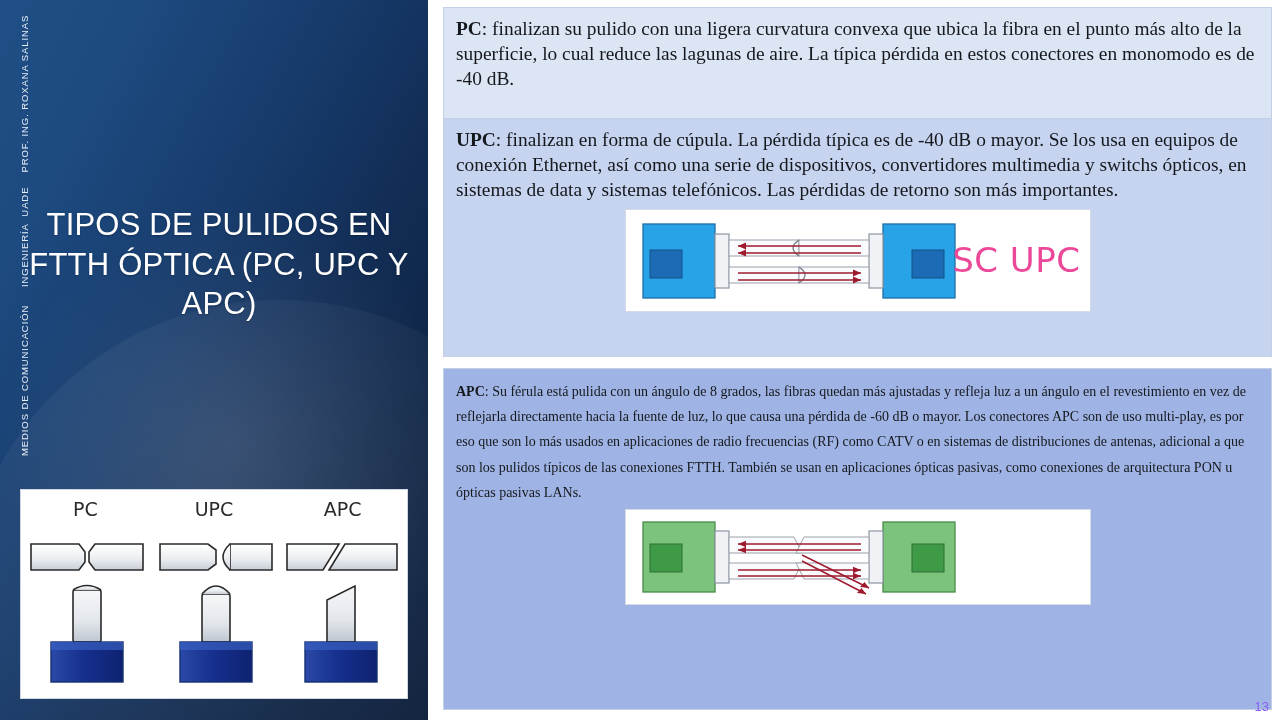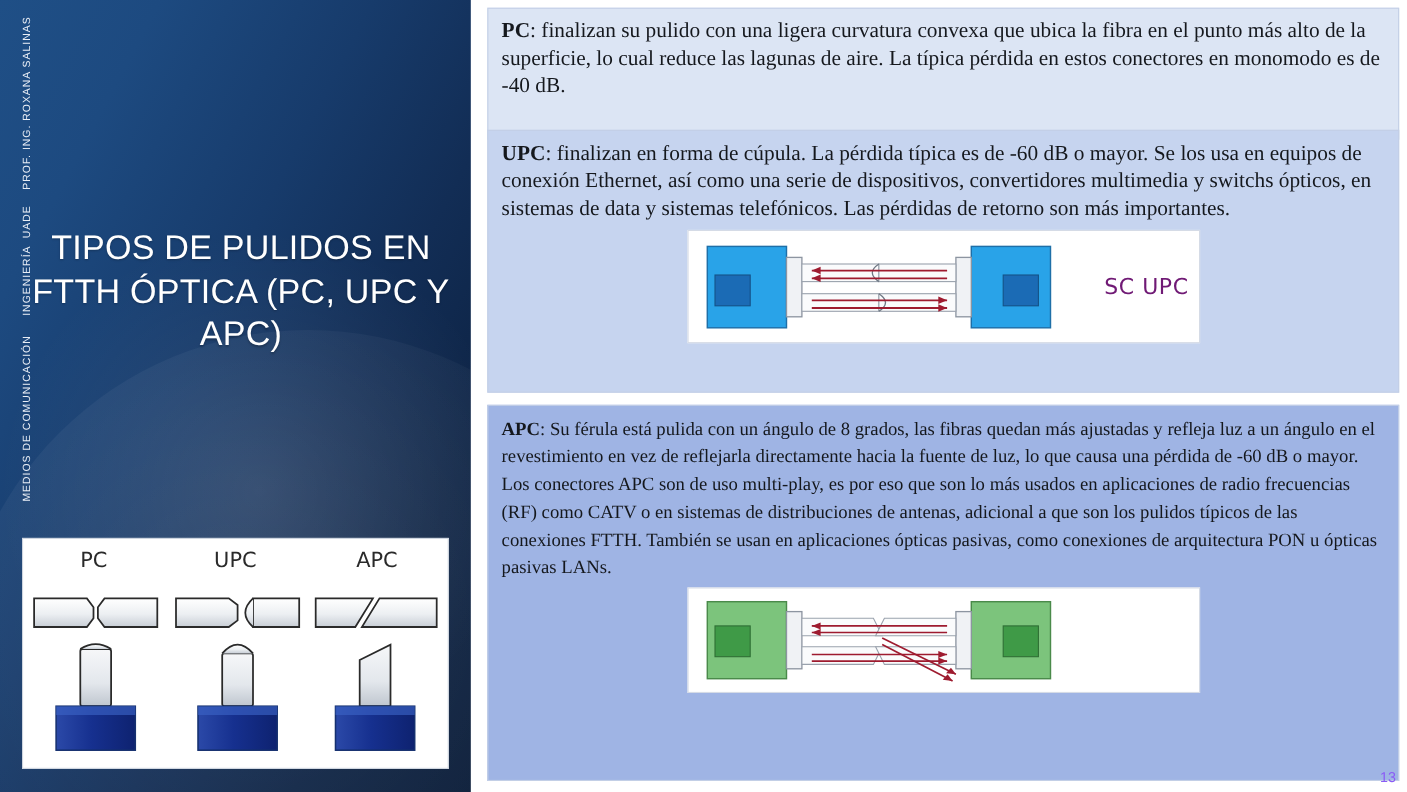--- a/index.html
+++ b/index.html
@@ -82,36 +82,36 @@
     color: #15181d;
     font-size: 19.4px;
     line-height: 1.30;
   }
   .box b { font-weight: bold; }
 
   #box-pc  { top: 7px;  height: 120px; background: #dce5f4; }
   #box-upc { top: 118px; height: 239px; background: #c6d4ef; }
   #box-apc { top: 368px; height: 342px; background: #9fb4e4; }
 
-  #box-apc .txt { font-size: 17px; line-height: 1.22; }
+  #box-apc .txt { font-size: 14px; line-height: 1.22; }
 
   .img-frame {
     background: #ffffff;
     border: 1px solid #d5dbe6;
     position: relative;
     margin: 6px auto 0 auto;
   }
   #upc-img { width: 466px; height: 103px; }
   #apc-img { width: 466px; height: 96px; }
 
   .conn-label {
     position: absolute; right: 9px; top: 50%;
     transform: translateY(-50%);
     font-family: "DejaVu Sans", sans-serif;
-    font-size: 20px; color: #701a75; letter-spacing: 0.5px;
+    font-size: 34px; color: #ec4899; letter-spacing: 0.5px;
   }
 
   .page-num {
     position: absolute; right: 10px; bottom: 6px;
     color: #8b5cf6; font-size: 13px;
     font-family: "Liberation Sans", sans-serif;
   }
   svg { display: block; }
 </style>
 </head>
@@ -183,21 +183,21 @@
   </div>
 </div>
 
 <div class="right">
 
   <div class="box" id="box-pc">
     <span class="txt"><b>PC</b><span>: finalizan su pulido con una ligera curvatura convexa que ubica la fibra en el punto más alto de la superficie, lo cual reduce las lagunas de aire. La típica pérdida en estos conectores en monomodo es de -40 dB.</span></span>
   </div>
 
   <div class="box" id="box-upc">
-    <span class="txt"><b>UPC</b><span>: finalizan en forma de cúpula. La pérdida típica es de -60 dB o mayor. Se los usa en equipos de conexión Ethernet, así como una serie de dispositivos, convertidores multimedia y switchs ópticos, en sistemas de data y sistemas telefónicos. Las pérdidas de retorno son más importantes.</span></span>
+    <span class="txt"><b>UPC</b><span>: finalizan en forma de cúpula. La pérdida típica es de -40 dB o mayor. Se los usa en equipos de conexión Ethernet, así como una serie de dispositivos, convertidores multimedia y switchs ópticos, en sistemas de data y sistemas telefónicos. Las pérdidas de retorno son más importantes.</span></span>
 
     <div class="img-frame" id="upc-img">
       <svg viewBox="0 0 466 103" width="466" height="103">
 
         <rect x="17" y="14" width="72" height="74" fill="#29a3e8" stroke="#1e6fa8" stroke-width="1.3"></rect>
         <rect x="24" y="40" width="32" height="28" fill="#1b6bb5" stroke="#145287" stroke-width="1"></rect>
         <rect x="89" y="24" width="14" height="54" fill="#f0f2f5" stroke="#8d95a1" stroke-width="1.2"></rect>
 
         <rect x="257" y="14" width="72" height="74" fill="#29a3e8" stroke="#1e6fa8" stroke-width="1.3"></rect>
         <rect x="286" y="40" width="32" height="28" fill="#1b6bb5" stroke="#145287" stroke-width="1"></rect>

